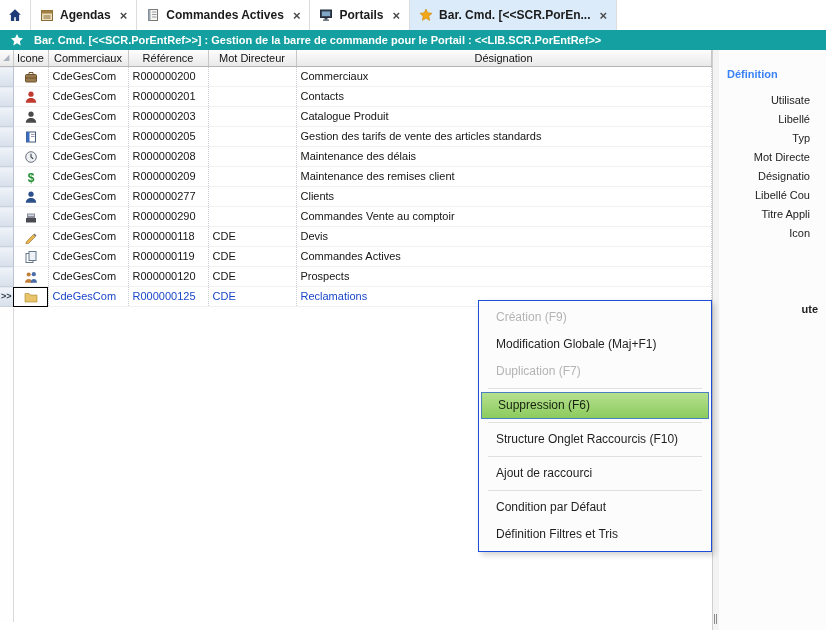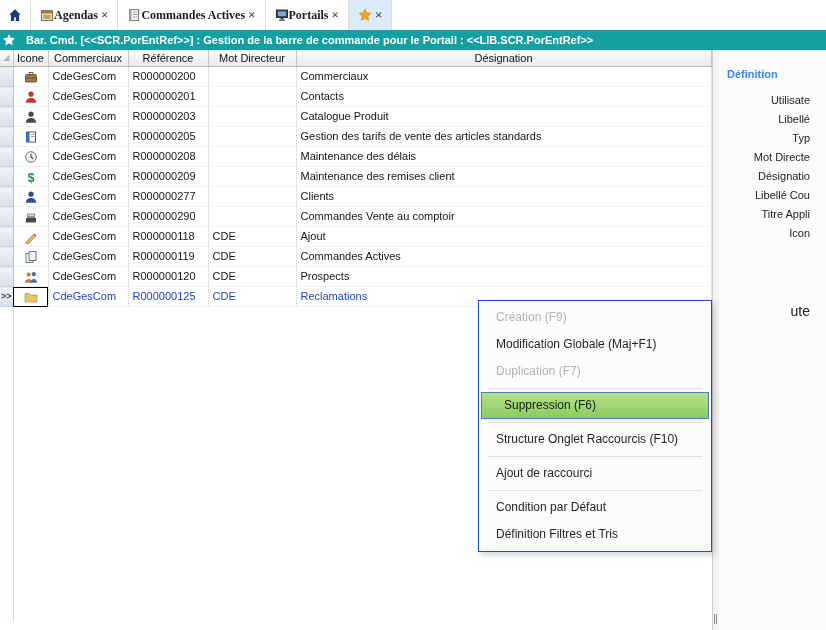--- a/index.html
+++ b/index.html
@@ -2,31 +2,31 @@
 <html style="--titlebar-bg: #14a0a0; --active-tab-bg: #dcebfa; --selected-text: #1946c8; --menu-hl-top: #b6e08e; --menu-hl-bottom: #8ccb5e; --menu-hl-border: #4a80c0;"><head>
 <meta charset="utf-8">
 <style>
   html,body{margin:0;padding:0;background:#fff;}
   body{font-family:"Liberation Sans",sans-serif;}
   #canvas{position:relative;width:826px;height:630px;background:#fff;overflow:hidden;}
 
   
   .tabbar{position:absolute;top:0;left:0;right:0;height:30px;display:flex;align-items:stretch;background:#fff;}
   .home-btn{width:30px;display:flex;align-items:center;justify-content:center;}
-  .tab{display:flex;align-items:center;padding:0 9px;border-left:1px solid #dcdcdc;
-       font-size:12px;font-weight:bold;color:#1b1b1b;white-space:nowrap;cursor:default;font-family:Liberation Serif, serif;}
+  .tab{display:flex;align-items:center;gap:6px;padding:0 9px;border-left:1px solid #dcdcdc;
+       font-size:12px;font-weight:bold;color:#1b1b1b;white-space:nowrap;cursor:default;}
   .tab:last-child{border-right:1px solid #dcdcdc;}
   .tab.active{background:var(--active-tab-bg,#dcebfa);}
   .tab-close{color:#4a4a4a;font-size:13px;font-weight:bold;margin-left:3px;cursor:pointer;}
   .icon{display:inline-flex;align-items:center;justify-content:center;}
   .icon svg{display:block;}
 
   
   .titlebar{position:absolute;top:30px;left:0;right:0;height:20px;background:var(--titlebar-bg,#14a0a0);
-            display:flex;align-items:center;gap:10px;padding-left:2px;color:#fff;font-size:11px;font-weight:bold;white-space:nowrap;}
+            display:flex;align-items:center;gap:10px;padding-left:10px;color:#fff;font-size:11px;font-weight:bold;white-space:nowrap;}
 
   
   .table-wrap{position:absolute;top:50px;left:0;width:712px;bottom:0;background:#fff;}
   table{border-collapse:collapse;table-layout:fixed;width:711px;}
   th,td{padding:0;overflow:hidden;white-space:nowrap;}
   thead th{height:16px;background:linear-gradient(#fdfdfd,#e9e9e9);border-right:1px solid #c6c6c6;
            border-bottom:1px solid #b5b5b5;font-size:11px;font-weight:normal;color:#111;text-align:center;}
   tbody td{height:19px;line-height:19px;font-size:11px;color:#141414;border-right:1px dotted #c9ced6;
            border-bottom:1px solid #f1f1f1;padding:0 4px;}
   td.marker-col,th.marker-col{padding:0;text-align:center;}
@@ -43,28 +43,28 @@
   
   .splitter{position:absolute;top:50px;left:712px;width:6px;bottom:0;background:#f3f3f3;
             border-left:1px solid #cfcfcf;border-right:1px solid #cfcfcf;}
   .grip{position:absolute;bottom:6px;left:1px;width:1px;height:10px;background:#8a8a8a;box-shadow:2px 0 0 #8a8a8a;}
 
   
   .side-panel{position:absolute;top:50px;left:719px;right:0;bottom:0;background:#fcfcfc;}
   .panel-title{position:absolute;top:18px;left:8px;font-size:11px;font-weight:bold;color:#3b82f6;}
   #panel-labels{position:absolute;top:41px;right:16px;text-align:right;}
   .panel-label{height:19px;line-height:19px;font-size:11px;color:#222;}
-  .panel-partial{position:absolute;top:253px;right:16px;font-size:14px;color:#222;}
+  .panel-partial{position:absolute;top:253px;right:8px;font-size:11px;color:#222;font-weight:bold;}
 
   
   #context-menu{position:absolute;left:478px;top:300px;width:232px;background:#fcfcfc;
                 border:1px solid #1d4ed8;box-shadow:3px 3px 6px rgba(0,0,0,.18);padding:3px 0;z-index:5;}
   .menu-item{height:27px;line-height:27px;padding-left:17px;font-size:12px;color:#1f1f1f;cursor:default;}
   .menu-item.disabled{color:#b4b4b4;}
-  .menu-item.highlighted{margin:0 2px;height:25px;line-height:25px;padding-left:22px;
+  .menu-item.highlighted{margin:0 2px;height:25px;line-height:25px;padding-left:16px;
                 border:1px solid var(--menu-hl-border,#4a80c0);
                 background:linear-gradient(var(--menu-hl-top,#b6e08e),var(--menu-hl-bottom,#8ccb5e));color:#15230f;}
   .menu-separator{border-top:1px solid #e0e0e0;margin:3px 9px;}
 </style>
 </head>
 <body>
 
 <div id="canvas">
 
   <div class="tabbar">
@@ -112,20 +112,21 @@
           </span>
           <span>Portails</span>
           <span class="tab-close">×</span>
         </div>
         <div class="tab active">
           <span class="icon">
             <svg viewBox="0 0 14 14" width="14" height="14">
               <path d="M7 1l1.8 3.8 4.2.5-3.1 2.9.8 4.2L7 10.3 3.3 12.4l.8-4.2L1 5.3l4.2-.5z" fill="#f2a71b" stroke="#c77f00" stroke-width="0.5"></path>
             </svg>
           </span>
+          <span>Bar. Cmd. [&lt;&lt;SCR.PorEn...</span>
           <span class="tab-close">×</span>
         </div>
       </div>
   </div>
 
   <div class="titlebar">
     <span class="icon" id="titlebar-icon-slot">
         <svg viewBox="0 0 14 14" width="14" height="14">
           <path d="M7 1l1.8 3.8 4.2.5-3.1 2.9.8 4.2L7 10.3 3.3 12.4l.8-4.2L1 5.3l4.2-.5z" fill="#ffffff"></path>
         </svg>
@@ -266,21 +267,21 @@
             <td class="marker-col"></td>
             <td class="icon-col"><span class="icon">
                 <svg viewBox="0 0 14 14" width="14" height="14">
                   <path d="M2.5 11.5 9.5 4.5l2 2-7 7-2.6.6z" fill="#e9b44c" stroke="#8a6d3b" stroke-width="0.6"></path>
                   <path d="M9.5 4.5l2 2 1-1-2-2z" fill="#777"></path>
                 </svg>
               </span></td>
             <td>CdeGesCom</td>
             <td>R000000118</td>
             <td>CDE</td>
-            <td>Ajout</td>
+            <td>Devis</td>
           </tr>
           <tr>
             <td class="marker-col"></td>
             <td class="icon-col"><span class="icon">
                 <svg viewBox="0 0 14 14" width="14" height="14">
                   <rect x="2" y="3.5" width="7" height="9" fill="#fff" stroke="#66788c"></rect>
                   <rect x="5" y="1.5" width="7" height="9" fill="#eef2f8" stroke="#66788c"></rect>
                 </svg>
               </span></td>
             <td>CdeGesCom</td>

